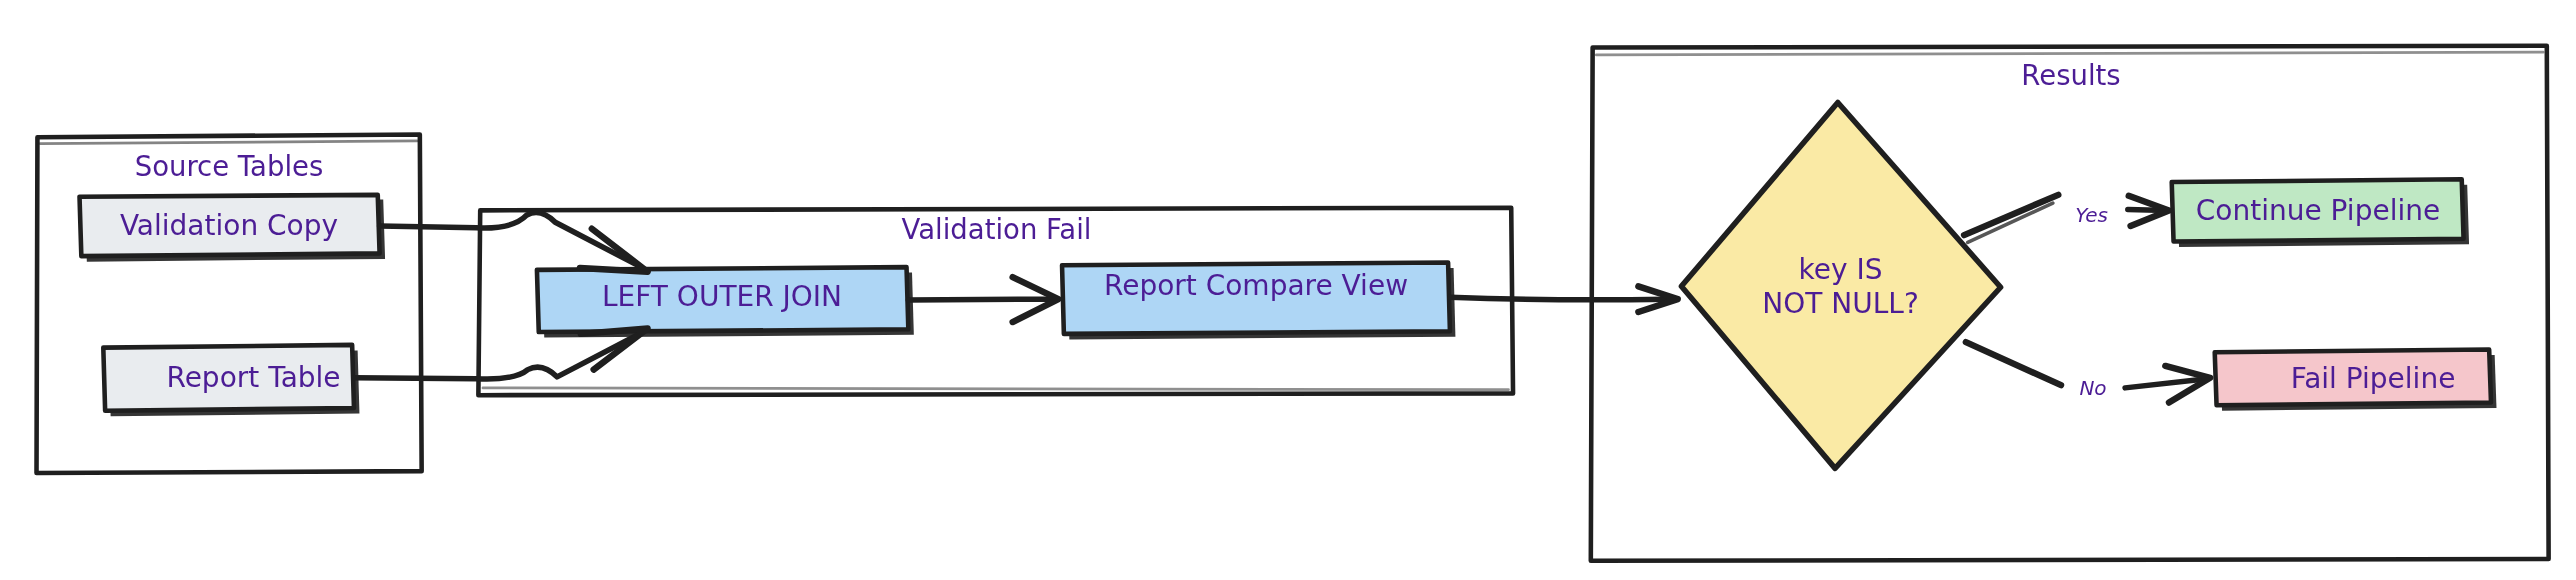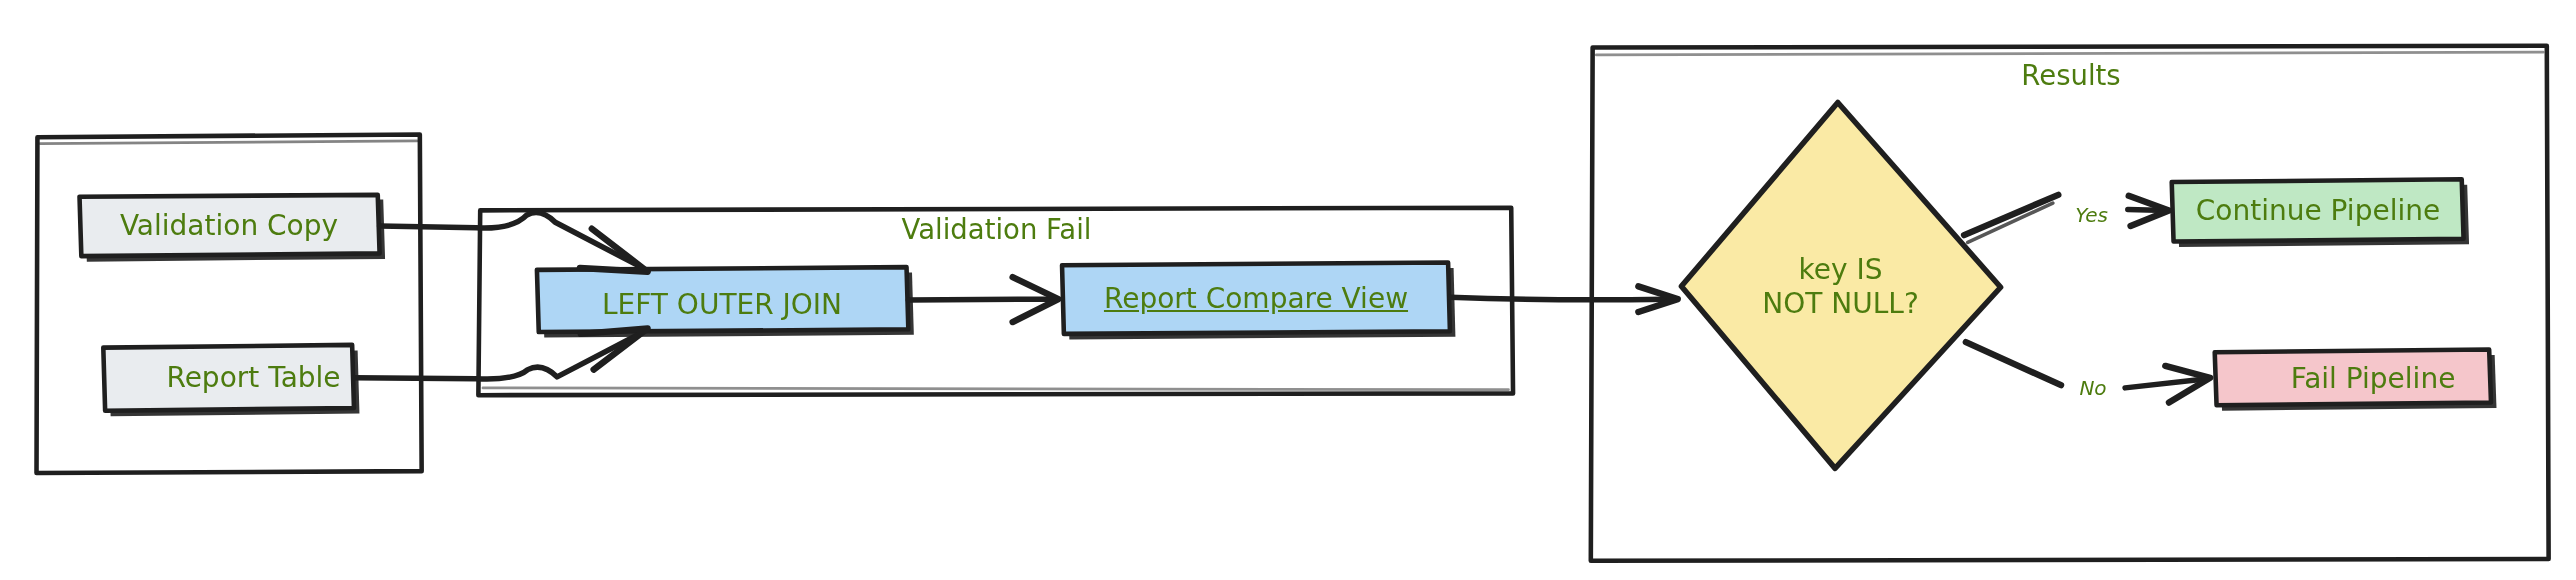--- a/index.html
+++ b/index.html
@@ -21,21 +21,21 @@
     top: 0;
     width: 2576px;
     height: 580px;
   }
   .lbl {
     position: absolute;
     display: flex;
     align-items: center;
     justify-content: center;
     text-align: center;
-    color: #4d7c0f;
+    color: #4c1d95;
     font-family: "DejaVu Sans", sans-serif;
     white-space: pre-line;
     pointer-events: none;
     line-height: 1.18;
   }
   .group-title { font-size: 27.5px; }
   .node-text   { font-size: 28px; }
   .edge-text   { font-size: 20px; font-style: italic; }
   .diamond-text{ font-size: 28px; }
 </style>
@@ -91,32 +91,33 @@
     <path d="M2150,265 L2243,222" fill="none" stroke="#1f1f1f" stroke-width="4" stroke-linecap="round" opacity="0.75"></path>
     <path d="M2325,229 L2368,230" fill="none" stroke="#1f1f1f" stroke-width="6" stroke-linecap="round"></path>
     <path d="M2326,214 L2370,230 L2328,247" fill="none" stroke="#1f1f1f" stroke-width="7" stroke-linecap="round" stroke-linejoin="round"></path>
 
     <path d="M2148,374 L2252,421" fill="none" stroke="#1f1f1f" stroke-width="7" stroke-linecap="round"></path>
     <path d="M2322,424 L2412,414" fill="none" stroke="#1f1f1f" stroke-width="6" stroke-linecap="round"></path>
     <path d="M2366,400 L2415,413 L2370,440" fill="none" stroke="#1f1f1f" stroke-width="7" stroke-linecap="round" stroke-linejoin="round"></path>
 
   </svg>
 
+  <div class="lbl group-title" style="left:37px; top:148px; width:384px; height:37px;">Source Tables</div>
 
   <div class="lbl group-title" style="left:480px; top:211px; width:1033px; height:37px;">Validation Fail</div>
 
   <div class="lbl group-title" style="left:1593px; top:57px; width:956px; height:37px;">Results</div>
 
   <div class="lbl node-text" style="left:79px; top:196px; width:300px; height:60px;">Validation Copy</div>
 
   <div class="lbl node-text" style="left:103px; top:347px; width:251px; height:62px;padding-left:25px;">Report Table</div>
 
-  <div class="lbl node-text" style="left:536px; top:274px; width:372px; height:62px;">LEFT OUTER JOIN</div>
+  <div class="lbl node-text" style="left:536px; top:266px; width:372px; height:62px;">LEFT OUTER JOIN</div>
 
-  <div class="lbl node-text" style="left:1062px; top:265px; width:388px; height:67px;text-decoration:underline;">Report Compare View</div>
+  <div class="lbl node-text" style="left:1062px; top:252px; width:388px; height:67px;">Report Compare View</div>
 
   <div class="lbl diamond-text" style="left:1703px; top:247px; width:275px; height:79px;">key IS
 NOT NULL?</div>
 
   <div class="lbl node-text" style="left:2172px; top:181px; width:292px; height:60px;">Continue Pipeline</div>
 
   <div class="lbl node-text" style="left:2215px; top:352px; width:276px; height:53px;padding-left:20px;">Fail Pipeline</div>
 
   <div class="lbl edge-text" style="left:2055px; top:198px; width:73px; height:35px;">Yes</div>
 

